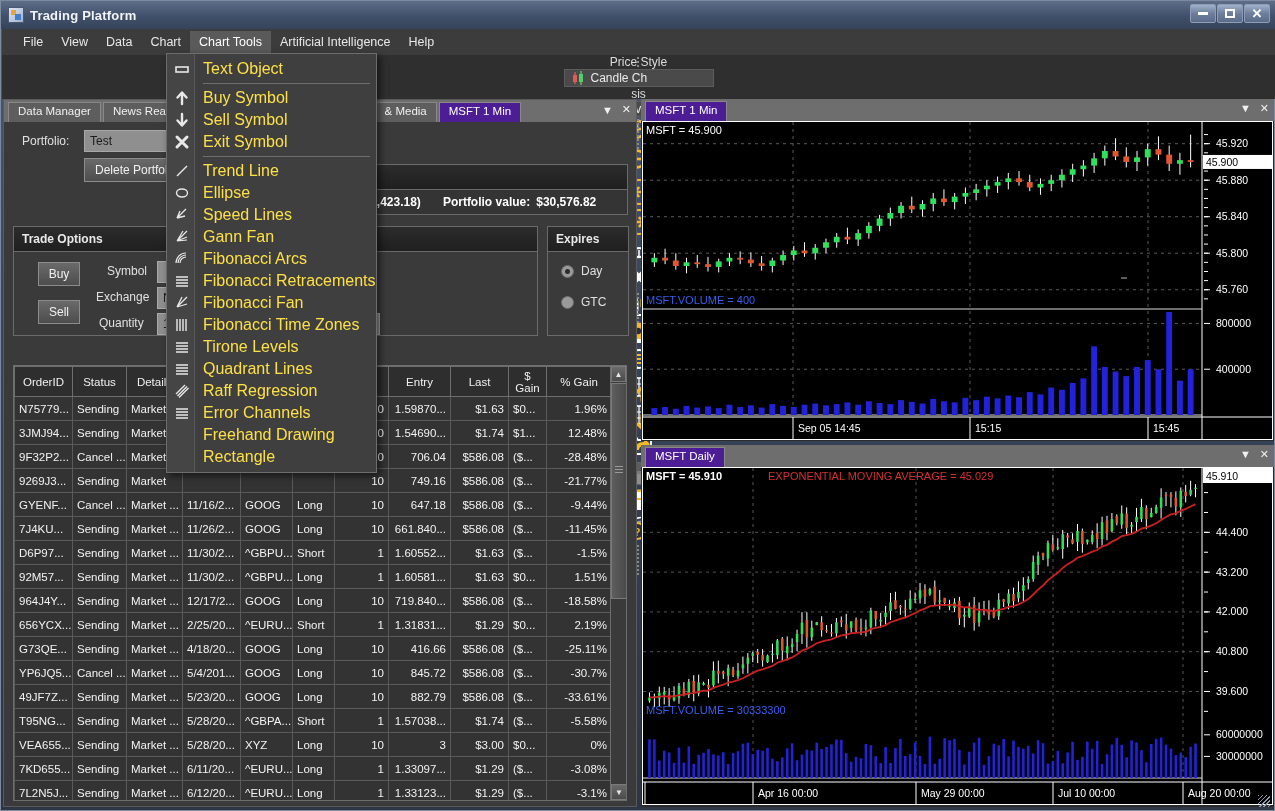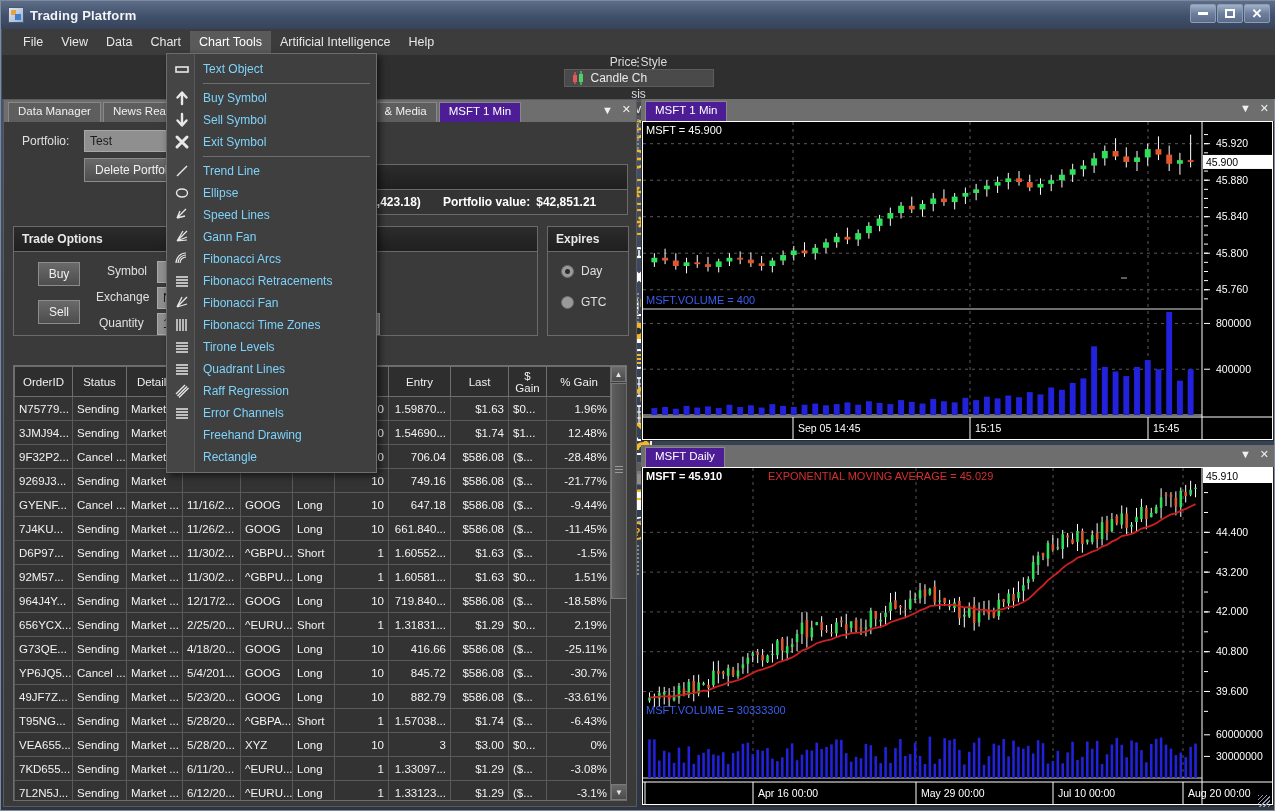--- a/index.html
+++ b/index.html
@@ -164,21 +164,21 @@
   
   #chart-tools-menu {
     position:absolute; left:165px; top:52px; width:211px;
     background:#3f3f3f; border:1px solid #6d6d6d; z-index:60;
     box-shadow: 3px 3px 7px rgba(0,0,0,.55);
   }
   #chart-tools-menu .gutter {
     position:absolute; left:0; top:0; width:28px; height:100%; background:#454545; border-right:1px solid #585858;
   }
   .mi { position:relative; height:22px; display:flex; align-items:center; padding-left:36px;
-        color:#7dd3fc; font-size:12px; z-index:2; }
+        color:#fde047; font-size:16px; z-index:2; }
   .mi .glyph { position:absolute; left:4px; top:0; width:22px; height:22px; display:flex;
                align-items:center; justify-content:center; color:#e8e8e8; }
   .mi-sep { height:1px; background:#6d6d6d; margin:3px 6px 3px 36px; }
   .resize-grip { position:absolute; right:4px; bottom:3px; width:12px; height:12px;
     background-image: repeating-linear-gradient(135deg, #8e99ad 0 1px, transparent 1px 3px); }
 </style>
 </head>
 <body>
 
 <div id="app">
@@ -383,21 +383,21 @@
       <div style="padding-left:80px; padding-top:6px;">
         <div class="btn">Delete Portfolio</div>
       </div>
 
       <div style="position:absolute; left:252px; top:42px; width:372px;">
         <div class="summary-bar">mmary</div>
         <div class="pl-bar">
           <span>Total P&amp;L:</span>
           <span style="margin-left:-16px">($19,423.18)</span>
           <span>Portfolio value:</span>
-          <span style="margin-left:-16px">$42,851.21</span>
+          <span style="margin-left:-16px">$30,576.82</span>
         </div>
       </div>
 
       <div class="groupbox" style="position:absolute; left:9px; top:104px; width:525px; height:110px;">
         <div class="gb-title">Trade Options</div>
         <div style="position:relative; height:82px;">
           <div class="btn" style="position:absolute; left:24px; top:10px; width:42px;">Buy</div>
           <div class="btn" style="position:absolute; left:24px; top:48px; width:42px;">Sell</div>
 
           <div class="field-label" style="position:absolute; left:93px; top:12px;">Symbol</div>
@@ -635,21 +635,21 @@
                 <td>T95NG...</td>
                 <td>Sending</td>
                 <td>Market ...</td>
                 <td>5/28/20...</td>
                 <td>^GBPA...</td>
                 <td>Short</td>
                 <td class="num">1</td>
                 <td class="num">1.57038...</td>
                 <td class="num">$1.74</td>
                 <td class="gain-neg">($...</td>
-                <td class="num gain-neg">-6.43%</td>
+                <td class="num gain-neg">-5.58%</td>
               </tr>
               <tr>
                 <td>VEA655...</td>
                 <td>Sending</td>
                 <td>Market ...</td>
                 <td>5/28/20...</td>
                 <td>XYZ</td>
                 <td>Long</td>
                 <td class="num">10</td>
                 <td class="num">3</td>

